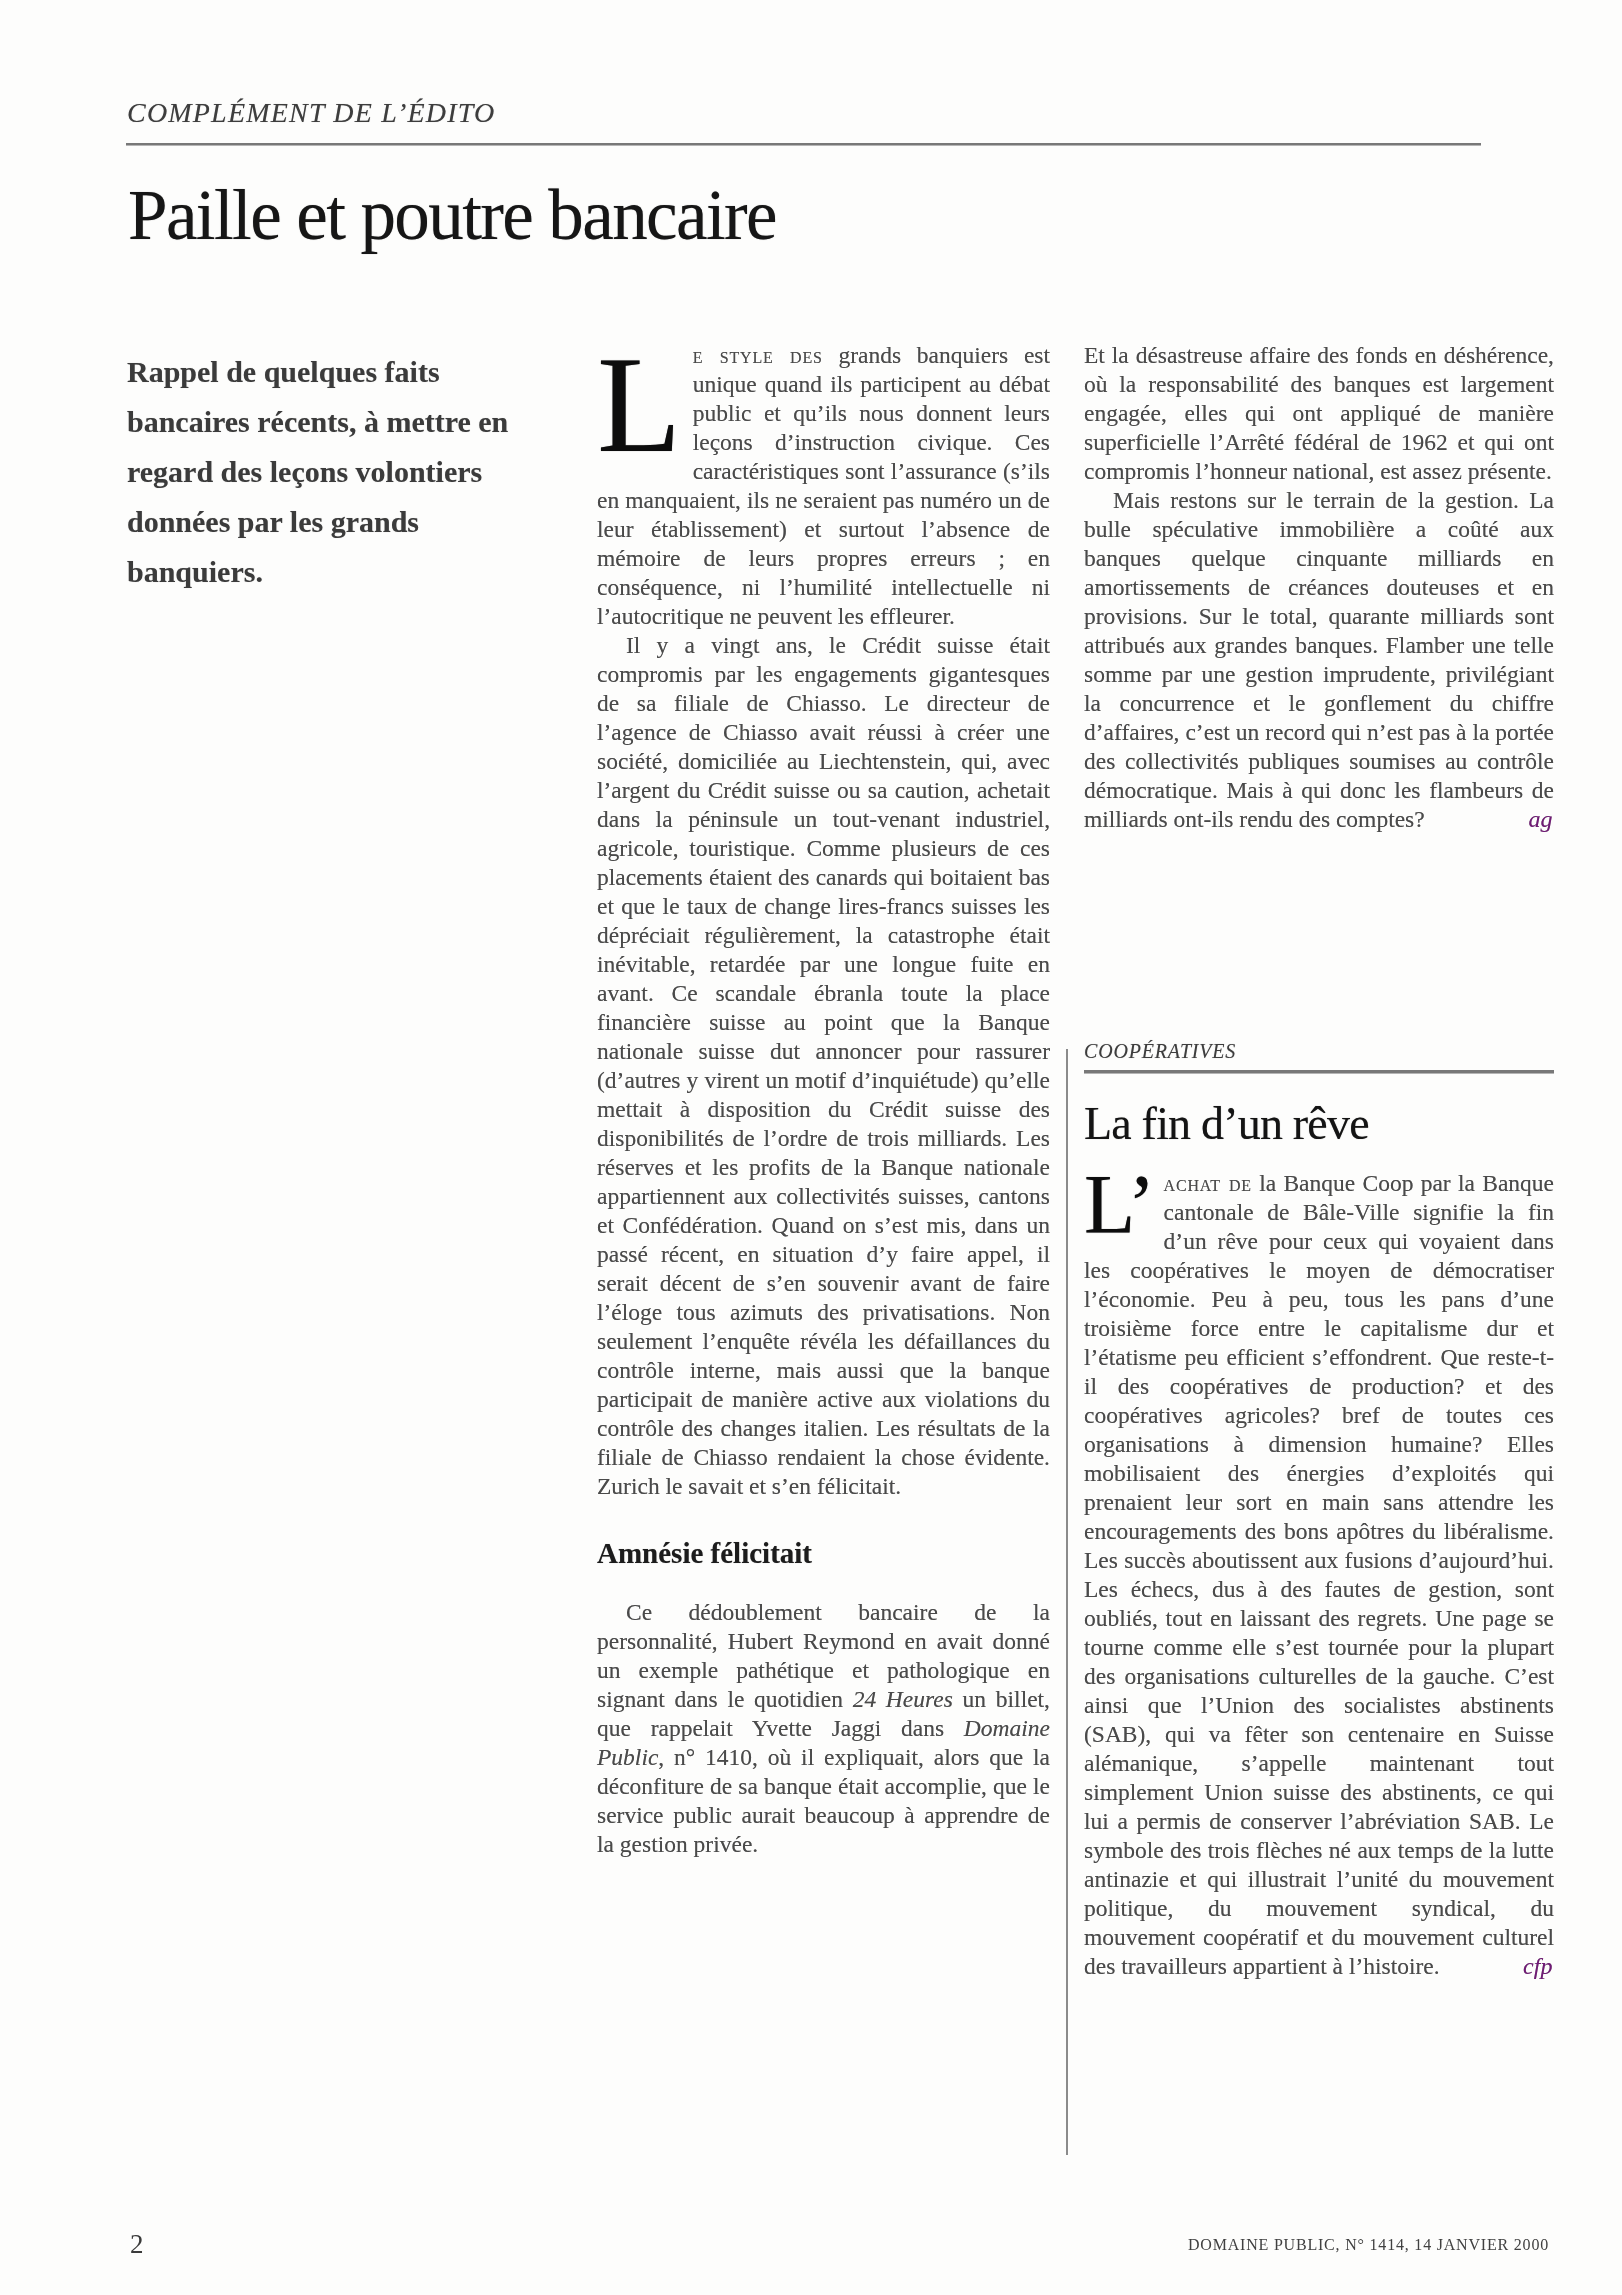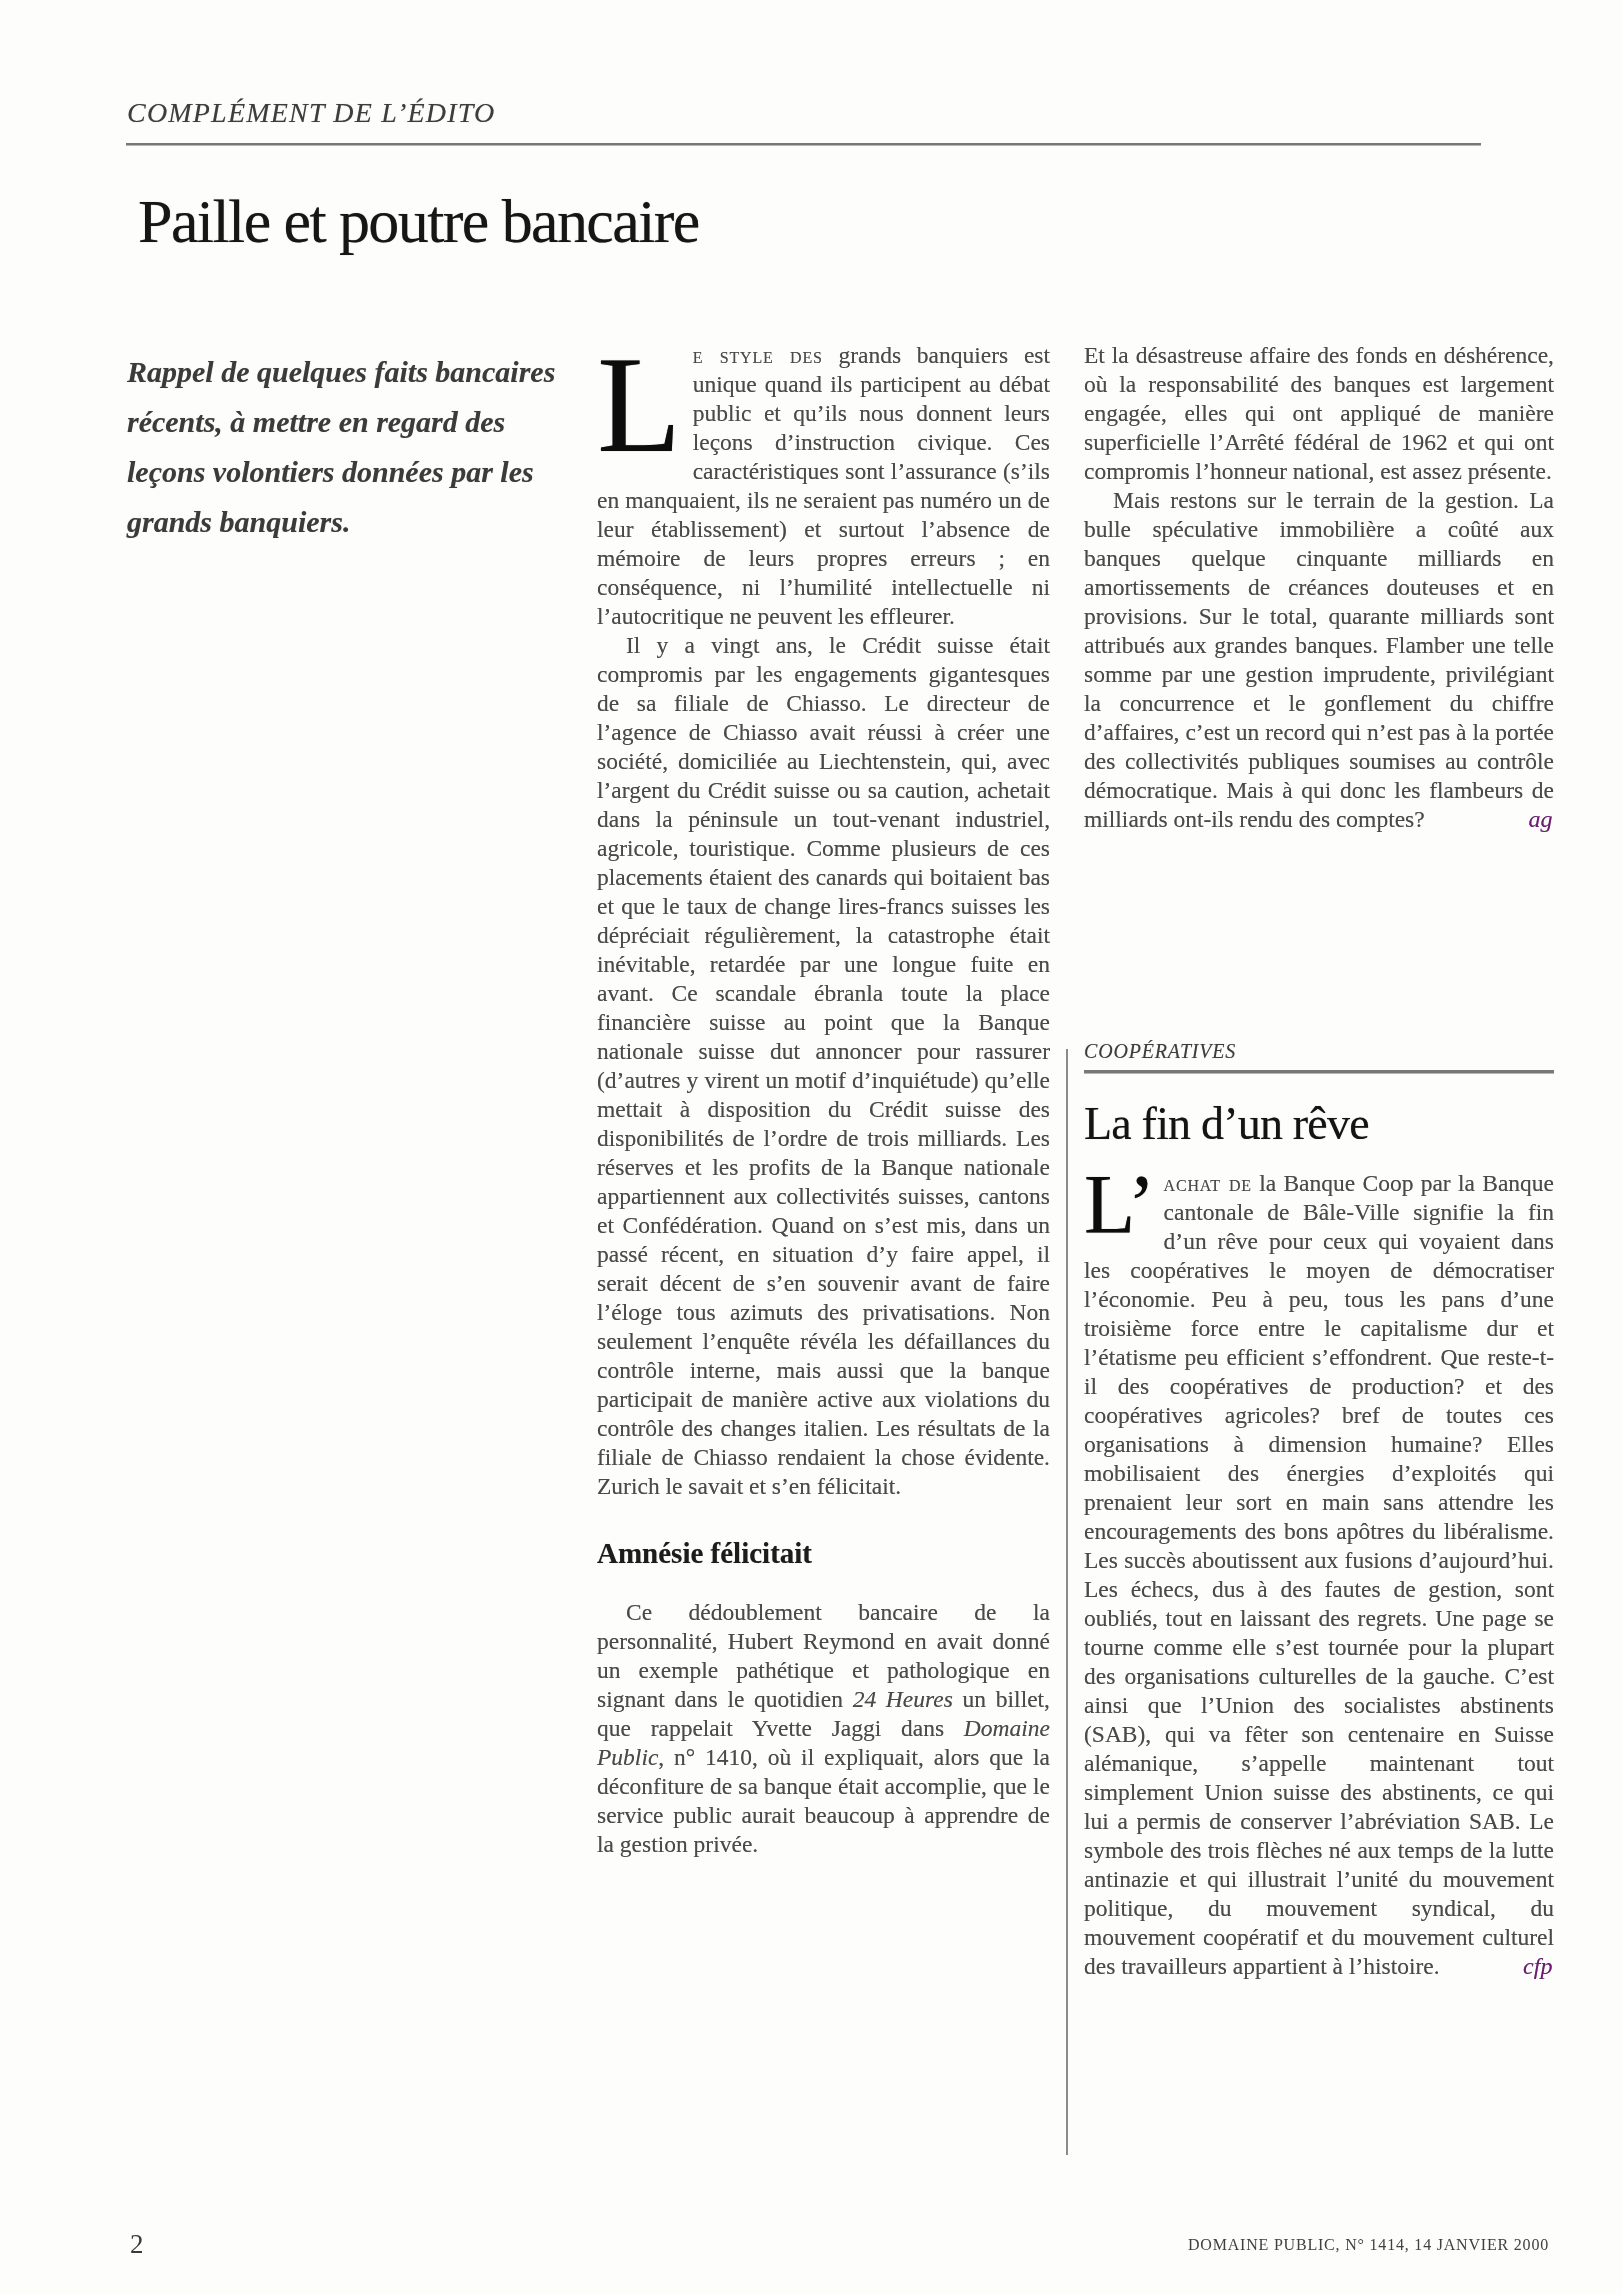--- a/index.html
+++ b/index.html
@@ -14,28 +14,28 @@
     position:absolute; left:127px; top:97px;
     font-style:italic; font-size:28px; letter-spacing:1.2px;
     color:#3d3d3d; text-shadow:0 0 0.8px rgba(70,70,70,.45);
   }
   .masthead-rule{
     position:absolute; left:126px; top:143px; width:1355px; height:2.4px;
     background:#787878; border-bottom:0.8px solid #b5b5b5;
   }
   
   .main-title{
-    position:absolute; left:122px; top:174px; margin:16px;
-    font-size:62px; font-weight:400; letter-spacing:-1.6px; line-height:1;
+    position:absolute; left:122px; top:174px; margin:6px;
+    font-size:71px; font-weight:400; letter-spacing:-1.6px; line-height:1;
     color:#161616; text-shadow:0 0 0.8px rgba(0,0,0,.55);
   }
   
   .lede{
     position:absolute; left:127px; top:347px; width:432px;
-    font-style:italic; font-weight:700; font-size:30px; line-height:50px;
+    font-weight:700; font-size:30px; line-height:50px;
     color:#3b3b3b; text-shadow:0 0 0.8px rgba(60,60,60,.35);
   }
   
   .col{position:absolute; top:341px;}
   .col-mid{left:597px; width:453px;}
   .col-right{left:1084px; width:470px; height:1833px;}
   .body{
     margin:0; font-size:23.5px; line-height:29px; text-align:justify;
     hyphens:auto; -webkit-hyphens:auto;
     color:#4a4a4a; text-shadow:0 0 0.6px rgba(80,80,80,.55);

